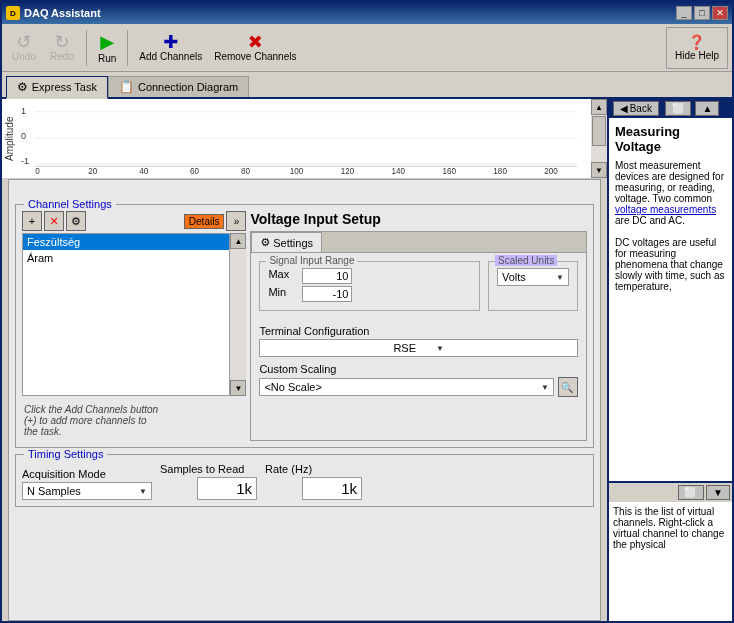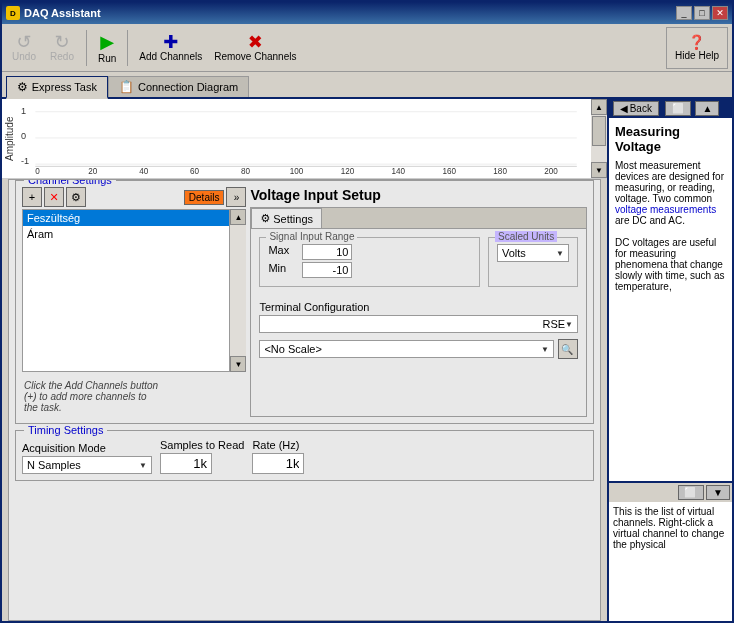--- a/index.html
+++ b/index.html
@@ -174,20 +174,21 @@
       background: white;
     }
     .help-title {
       font-size: 13px;
       font-weight: bold;
       margin-bottom: 6px;
       color: #000;
     }
     .help-link {
       color: #0000cc;
+      text-decoration: underline;
     }
     .help-italic { }
 
     
     .app-window {
       width: 734px;
       height: 623px;
       display: flex;
       flex-direction: column;
       border: 2px solid #0a246a;
@@ -463,21 +464,22 @@
       font-size: 11px;
       margin-bottom: 2px;
     }
     .field-select {
       display: flex;
       align-items: center;
       border: 1px solid #999;
       background: white;
       padding: 2px 4px;
       font-size: 11px;
-      justify-content: flex-end;
+      justify-content: center;
+      gap: 20px;
     }
 
     
     .custom-scale-row {
       display: flex;
       align-items: center;
       gap: 4px;
     }
     .custom-scale-select {
       flex: 1;
@@ -538,23 +540,24 @@
       font-size: 11px;
       width: 130px;
       display: flex;
       align-items: center;
       justify-content: space-between;
     }
     .timing-input {
       border: 1px solid #999;
       background: white;
       padding: 2px 4px;
-      font-size: 13px;
-      width: 52px;
+      font-size: 15px;
+      width: 60px;
       text-align: right;
+      margin-left: 37px;
     }
 
     
     .right-panel-container {
       width: 125px;
       display: flex;
       flex-direction: column;
       border-left: 2px solid #0a246a;
       background: #d4d0c8;
       overflow: hidden;
@@ -735,21 +738,21 @@
           <div class="scroll-track">
             <div class="scroll-thumb"></div>
           </div>
           <div class="scroll-arrow">▼</div>
         </div>
       </div>
 
 
       <div class="config-panel">
 
-        <div class="group-box" style="margin-top:0; flex-shrink:0;">
+        <div class="group-box" style="margin-top:24px; flex-shrink:0;">
           <span class="group-label">Channel Settings</span>
           <div class="channel-settings-inner">
 
             <div class="channel-list-area">
               <div class="channel-toolbar">
                 <button class="channel-tool-btn">+</button>
                 <button class="channel-tool-btn" style="color:red;">✕</button>
                 <button class="channel-tool-btn">⚙</button>
                 <button class="details-btn">Details</button>
                 <button class="expand-btn">»</button>
@@ -808,20 +811,21 @@
 
                   <div class="field-row">
                     <div class="field-label">Terminal Configuration</div>
                     <div class="field-select">
                       <span>RSE</span>
                       <span class="select-arrow">▼</span>
                     </div>
                   </div>
 
                   <div class="field-row">
+                    <div class="field-label">Custom Scaling</div>
                     <div class="custom-scale-row">
                       <div class="custom-scale-select">
                         <span>&lt;No Scale&gt;</span>
                         <span class="select-arrow">▼</span>
                       </div>
                       <button class="scale-icon-btn">🔍</button>
                     </div>
                   </div>
 
                 </div>

